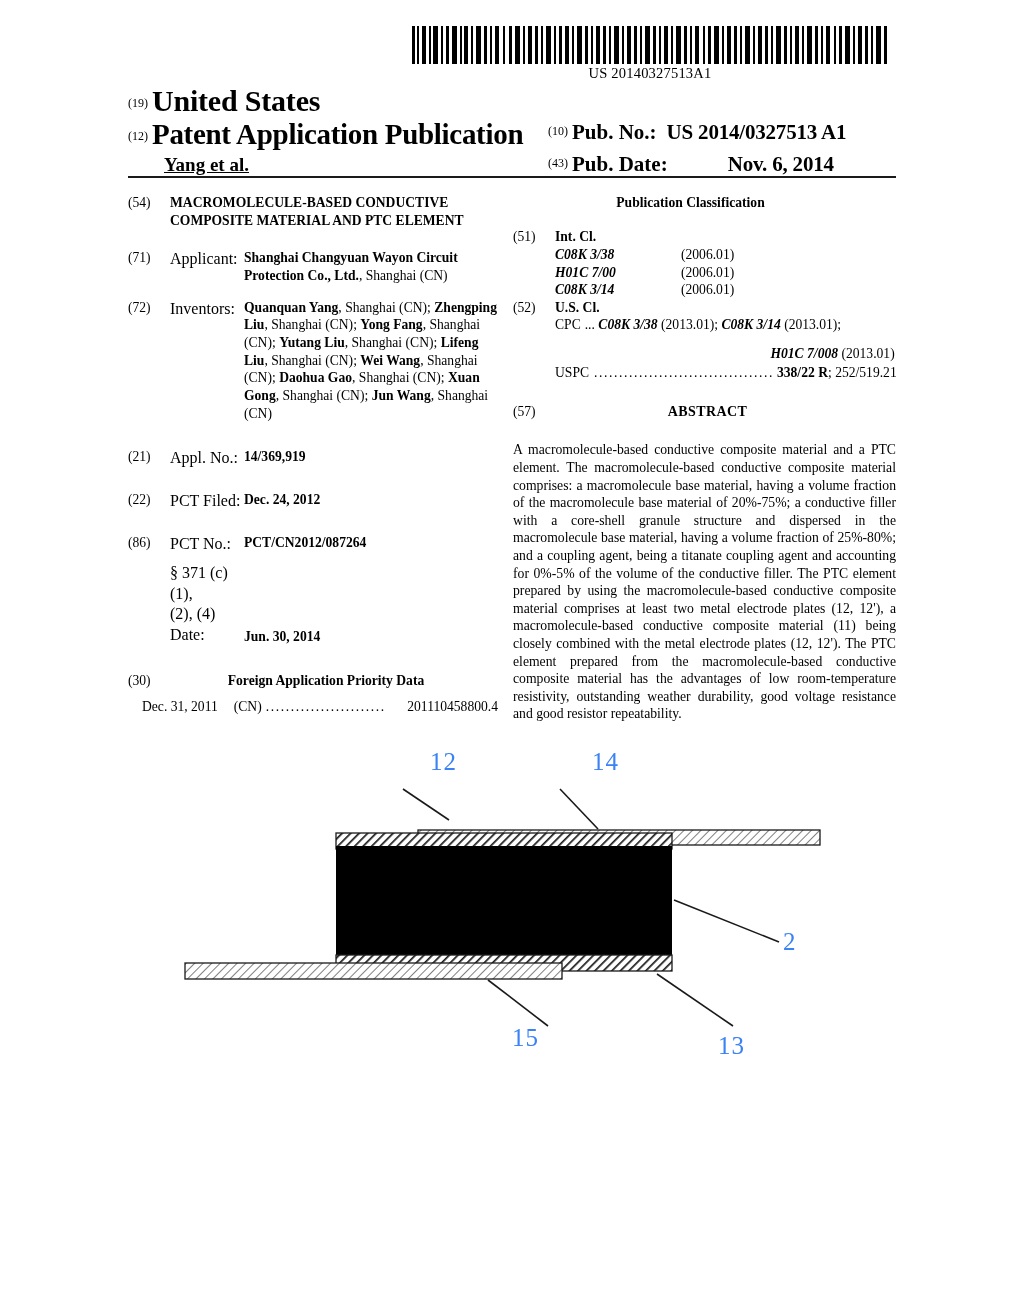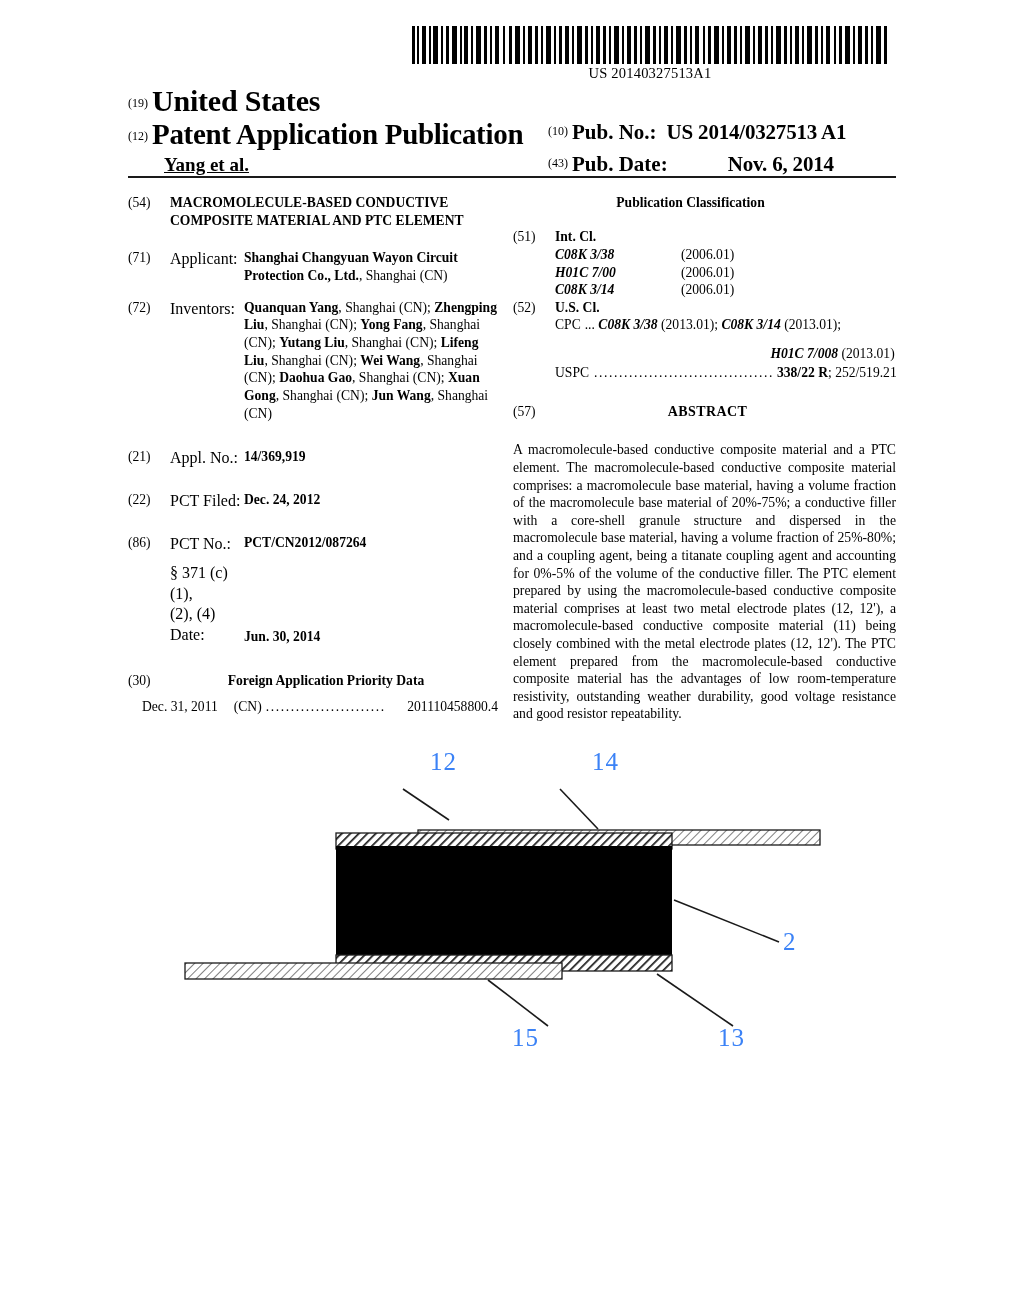--- a/index.html
+++ b/index.html
@@ -575,16 +575,16 @@
       <line x1="598" y1="113" x2="560" y2="73" stroke="#1a1a1a" stroke-width="1.6"></line>
       <line x1="674" y1="184" x2="779" y2="226" stroke="#1a1a1a" stroke-width="1.6"></line>
       <line x1="657" y1="258" x2="733" y2="310" stroke="#1a1a1a" stroke-width="1.6"></line>
       <line x1="488" y1="264" x2="548" y2="310" stroke="#1a1a1a" stroke-width="1.6"></line>
     </svg>
 
     <span class="fig-num n12" style="position: absolute; top: 32px;">12</span>
     <span class="fig-num n14" style="position: absolute; top: 32px;">14</span>
     <span class="fig-num n11" style="position: absolute; top: 212px;">2</span>
     <span class="fig-num n15" style="position: absolute; top: 308px;">15</span>
-    <span class="fig-num n13" style="position: absolute; top: 308px;">13</span>
+    <span class="fig-num n13" style="position: absolute; top: 316px;">13</span>
   </div>
 
 </div>
 
 </body></html>

